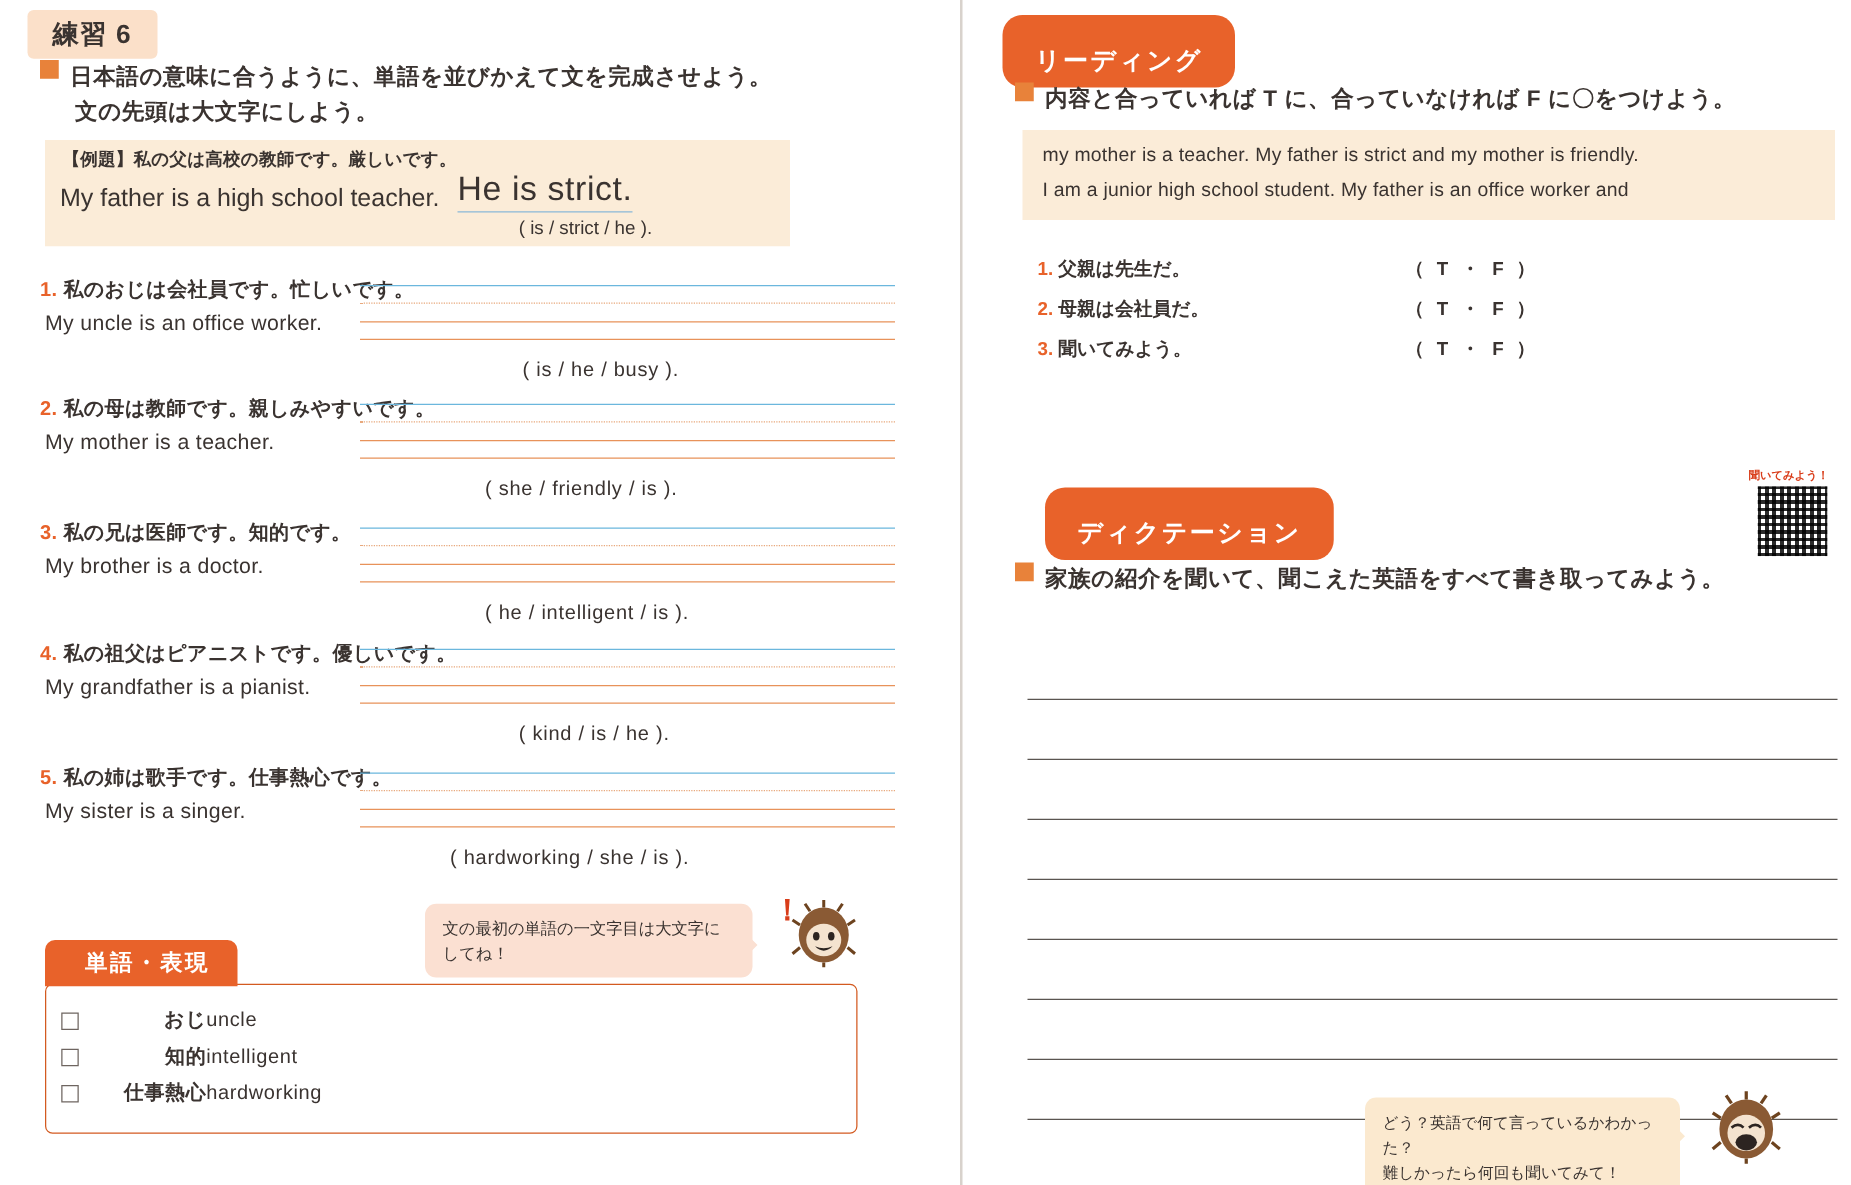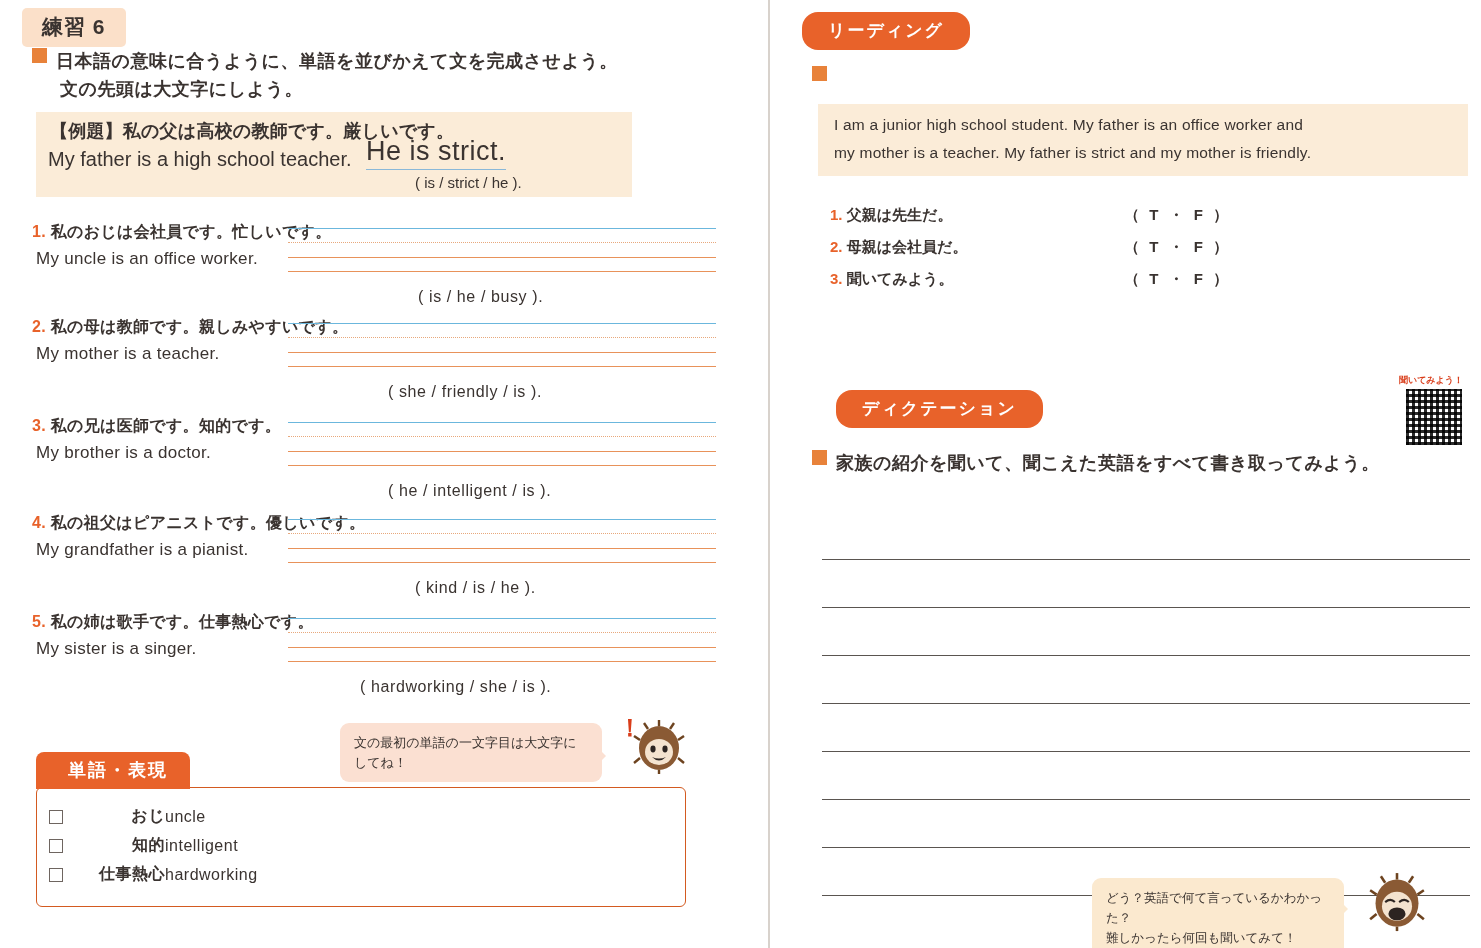--- a/index.html
+++ b/index.html
@@ -21,23 +21,23 @@
     width: 2px; height: 948px;
     background: #d8d2cc;
   }
   
   .pill-title {
     display: inline-block;
     background: #e8622a;
     color: #ffffff;
     font-weight: bold;
     letter-spacing: 2px;
-    padding: 7px 26px 8px 26px;
+    padding: 23px 26px 8px 26px;
     border-radius: 16px;
-    font-size: 17px;
+    font-size: 20px;
     white-space: nowrap;
     font-family: Liberation Mono, monospace;
   }
   .sq-bullet {
     display: inline-block;
     width: 15px; height: 15px;
     background: #e8823a;
     margin-right: 9px;
     vertical-align: -1px;
     flex: 0 0 auto;
@@ -94,21 +94,21 @@
     letter-spacing: 1px;
   }
   #left-instr { position: absolute; left: 32px; top: 48px; width: 710px; }
   .example-box {
     position: absolute; left: 36px; top: 112px;
     width: 596px; height: 85px;
     background: #fbecd8;
   }
   .example-box .ex-jp {
     position: absolute; left: 14px; top: 7px;
-    font-size: 18px; font-weight: bold; letter-spacing: .2px; text-align: center;
+    font-size: 14px; font-weight: bold; letter-spacing: .2px; text-align: center;
   }
   .example-box .ex-en {
     position: absolute; left: 12px; top: 36px;
     font-size: 20px;
   }
   .example-box .ex-hand {
     position: absolute; left: 330px; top: 24px;
     font-size: 27px;
     color: #3a3330;
     border-bottom: 1.5px solid #8ab8d8;
@@ -399,26 +399,27 @@
 
   <div class="right">
 
     <div id="reading-title">
       <span class="pill-title">リーディング</span>
     </div>
 
     <div id="reading-instr">
       <div class="instr">
         <span class="sq-bullet"></span>
+        <span class="txt">内容と合っていれば T に、合っていなければ F に〇をつけよう。</span>
       </div>
     </div>
 
     <div class="reading-box">
+      <p>my mother is a teacher. My father is strict and my mother is friendly.</p>
       <p>I am a junior high school student. My father is an office worker and</p>
-      <p>my mother is a teacher. My father is strict and my mother is friendly.</p>
     </div>
 
     <div class="tf-row" style="top:206px;">
       <span class="tf-q">
         <span class="num">1.</span>
         <span>父親は先生だ。</span>
       </span>
       <span class="tf-opt">（ T ・ F ）</span>
     </div>
     <div class="tf-row" style="top:238px;">

